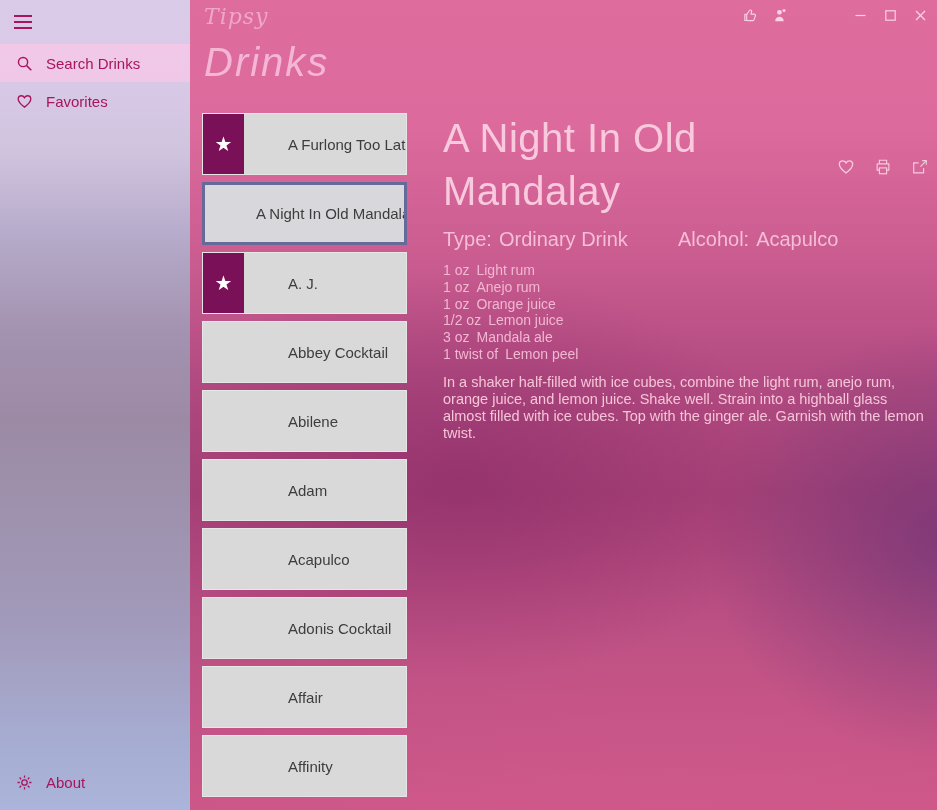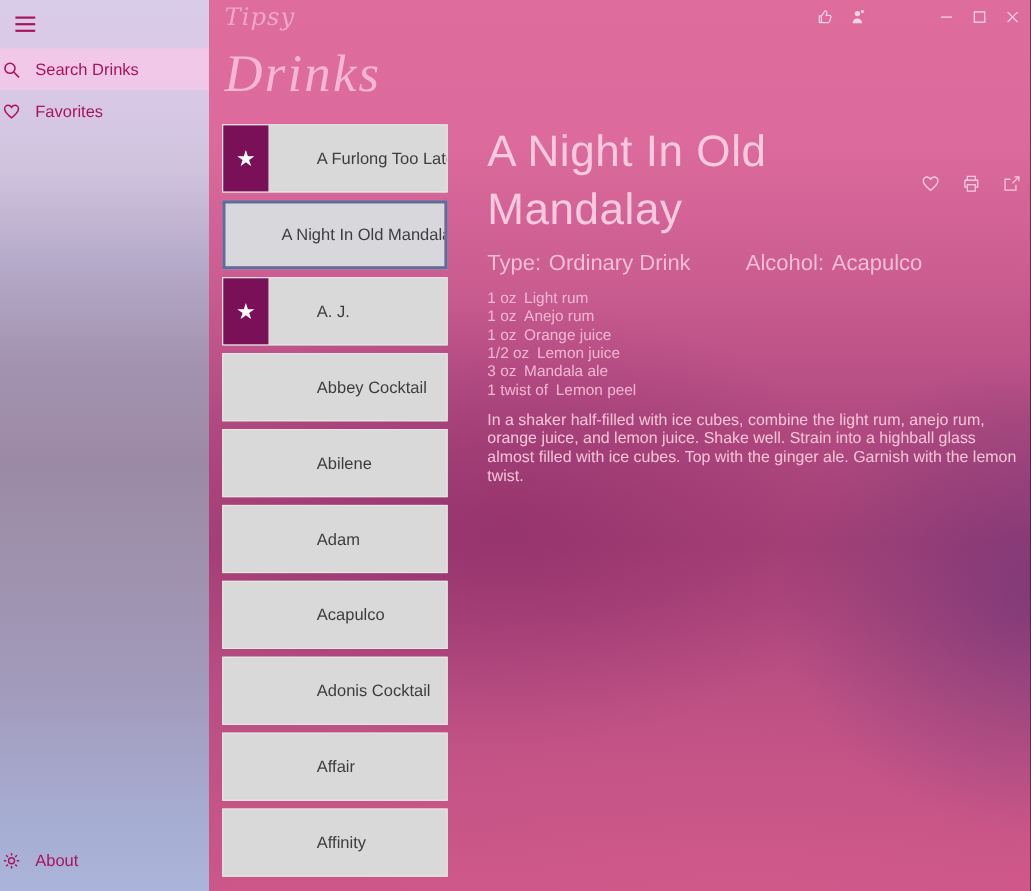--- a/index.html
+++ b/index.html
@@ -24,21 +24,21 @@
       #d9cce9 0%, #dacae8 5%, #d6c8e4 13%, #cfc3de 19%,
       #b6abca 29%, #a392b0 41%, #9c8aa5 52%, #9e92ae 64%,
       #a29abb 77%, #a6add2 92%, #abb4da 100%);
   }
   .hamburger{
     height:44px;display:flex;align-items:center;padding-left:14px;background:transparent;border:0;cursor:pointer;
   }
   .hamburger-bars{display:inline-flex;flex-direction:column;gap:4px;}
   .hamburger-bars i{display:block;width:18px;height:2px;background:var(--accent);}
   .nav-item{
-    height:38px;display:flex;align-items:center;gap:13px;padding-left:2px;
+    height:38px;display:flex;align-items:center;gap:13px;padding-left:16px;
     color:var(--accent);font-size:15px;cursor:pointer;
   }
   .nav-item.active{background:rgba(248,199,231,0.75);}
   .nav-item .nav-icon{width:17px;height:17px;display:inline-flex;color:var(--accent);flex:0 0 17px;}
   .nav-item .nav-icon svg{width:100%;height:100%;}
   .sidebar-spacer{flex:1;}
   .nav-item.about{height:40px;margin-bottom:8px;}
 
   
   .main{
@@ -60,22 +60,22 @@
   .tb-btn{
     width:30px;height:30px;display:flex;align-items:center;justify-content:center;
     background:transparent;border:0;color:#f7d3e4;cursor:pointer;
   }
   .tb-btn svg{width:15px;height:15px;}
   .tb-btn.small svg{width:17px;height:17px;}
   .tb-group-left{display:flex;margin-right:50px;}
 
   
   .page-title{
-    position:absolute;left:14px;top:40px;font-family:Liberation Serif, serif;font-style:italic;
-    font-weight:400;font-size:48px;color:#f5b6d4;letter-spacing:2px;text-align:center;
+    position:absolute;left:14px;top:40px;font-family:Liberation Sans, sans-serif;font-style:italic;
+    font-weight:400;font-size:40px;color:#f5b6d4;letter-spacing:2px;text-align:center;
   }
 
   
   .drink-list{position:absolute;left:12px;top:113px;width:205px;}
   .drink-card{
     position:relative;height:62px;margin-bottom:7px;background:var(--card-bg);
     border:1px solid #e6e6e6;display:flex;align-items:center;cursor:pointer;
   }
   .drink-card .drink-name{
     padding-left:85px;font-size:15px;color:var(--card-text);

